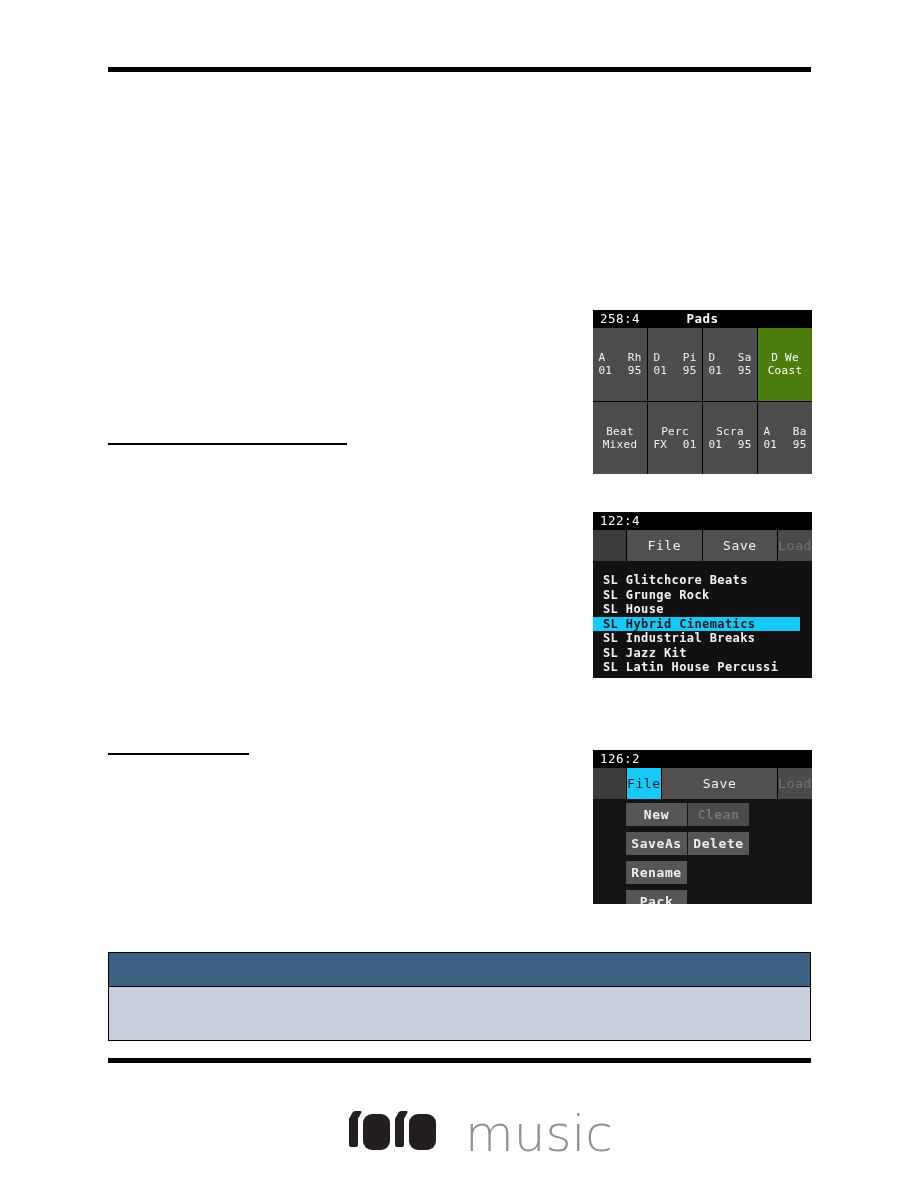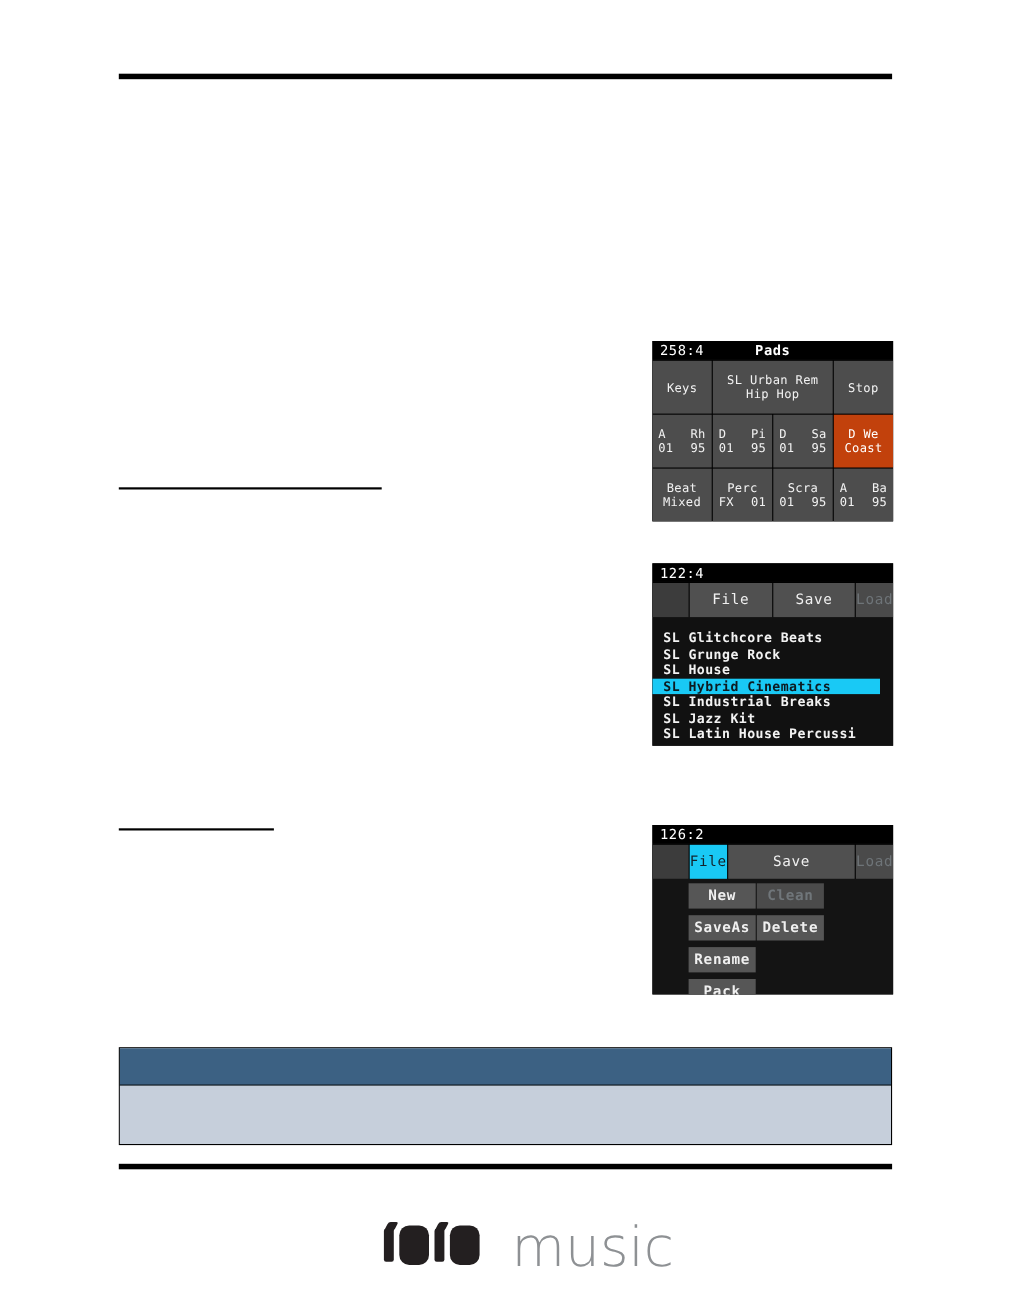--- a/index.html
+++ b/index.html
@@ -111,21 +111,21 @@
     font-size: 11px;
     line-height: 13px;
     letter-spacing: 0.3px;
     text-align: center;
     box-sizing: border-box;
     overflow: hidden;
   }
   .pad.w1 { flex: 1 1 54px; }
   .pad.w2 { flex: 2 1 108px; }
   .pad.active {
-    background: #c2410c;
+    background: #4d7c0f;
     color: #ffffff;
   }
   .pad .line { white-space: pre; }
   .pad .split {
     display: flex;
     justify-content: space-between;
     width: 80%;
   }
 
   
@@ -293,32 +293,20 @@
 <div class="rule-bottom"></div>
 
 <div class="device-screen" id="screen-pads">
   <div class="screen-titlebar">
     <span class="clock">258:4</span>
     <span class="center-title">Pads</span>
   </div>
 
   <div class="pad-grid">
 
-    <div class="pad-row">
-      <div class="pad w1">
-        <span class="line">Keys</span>
-      </div>
-      <div class="pad w2">
-        <span class="line">SL Urban Rem</span>
-        <span class="line">Hip Hop</span>
-      </div>
-      <div class="pad w1">
-        <span class="line">Stop</span>
-      </div>
-    </div>
 
     <div class="pad-row">
       <div class="pad w1">
         <span class="split">
           <span>A</span>
           <span>Rh</span>
         </span>
         <span class="split">
           <span>01</span>
           <span>95</span>

